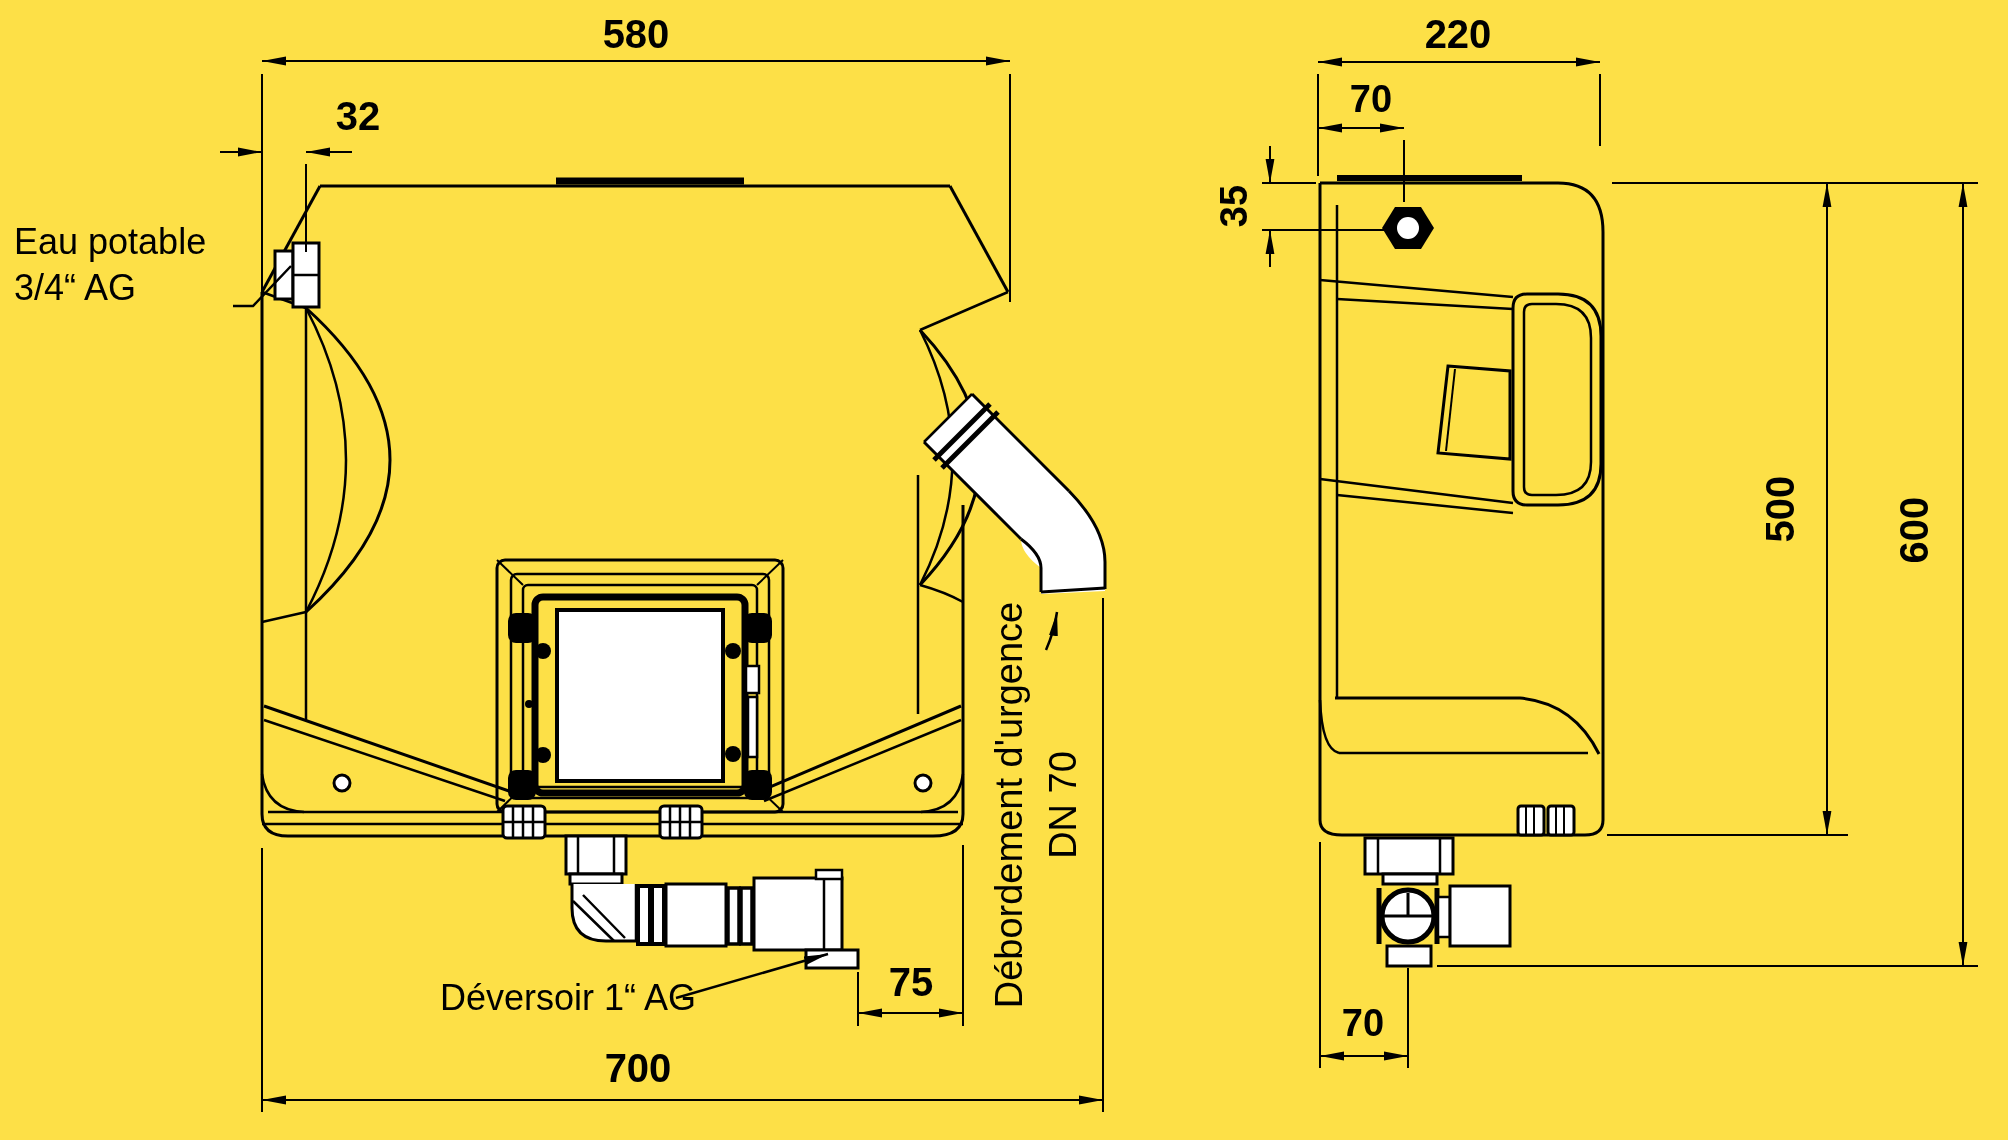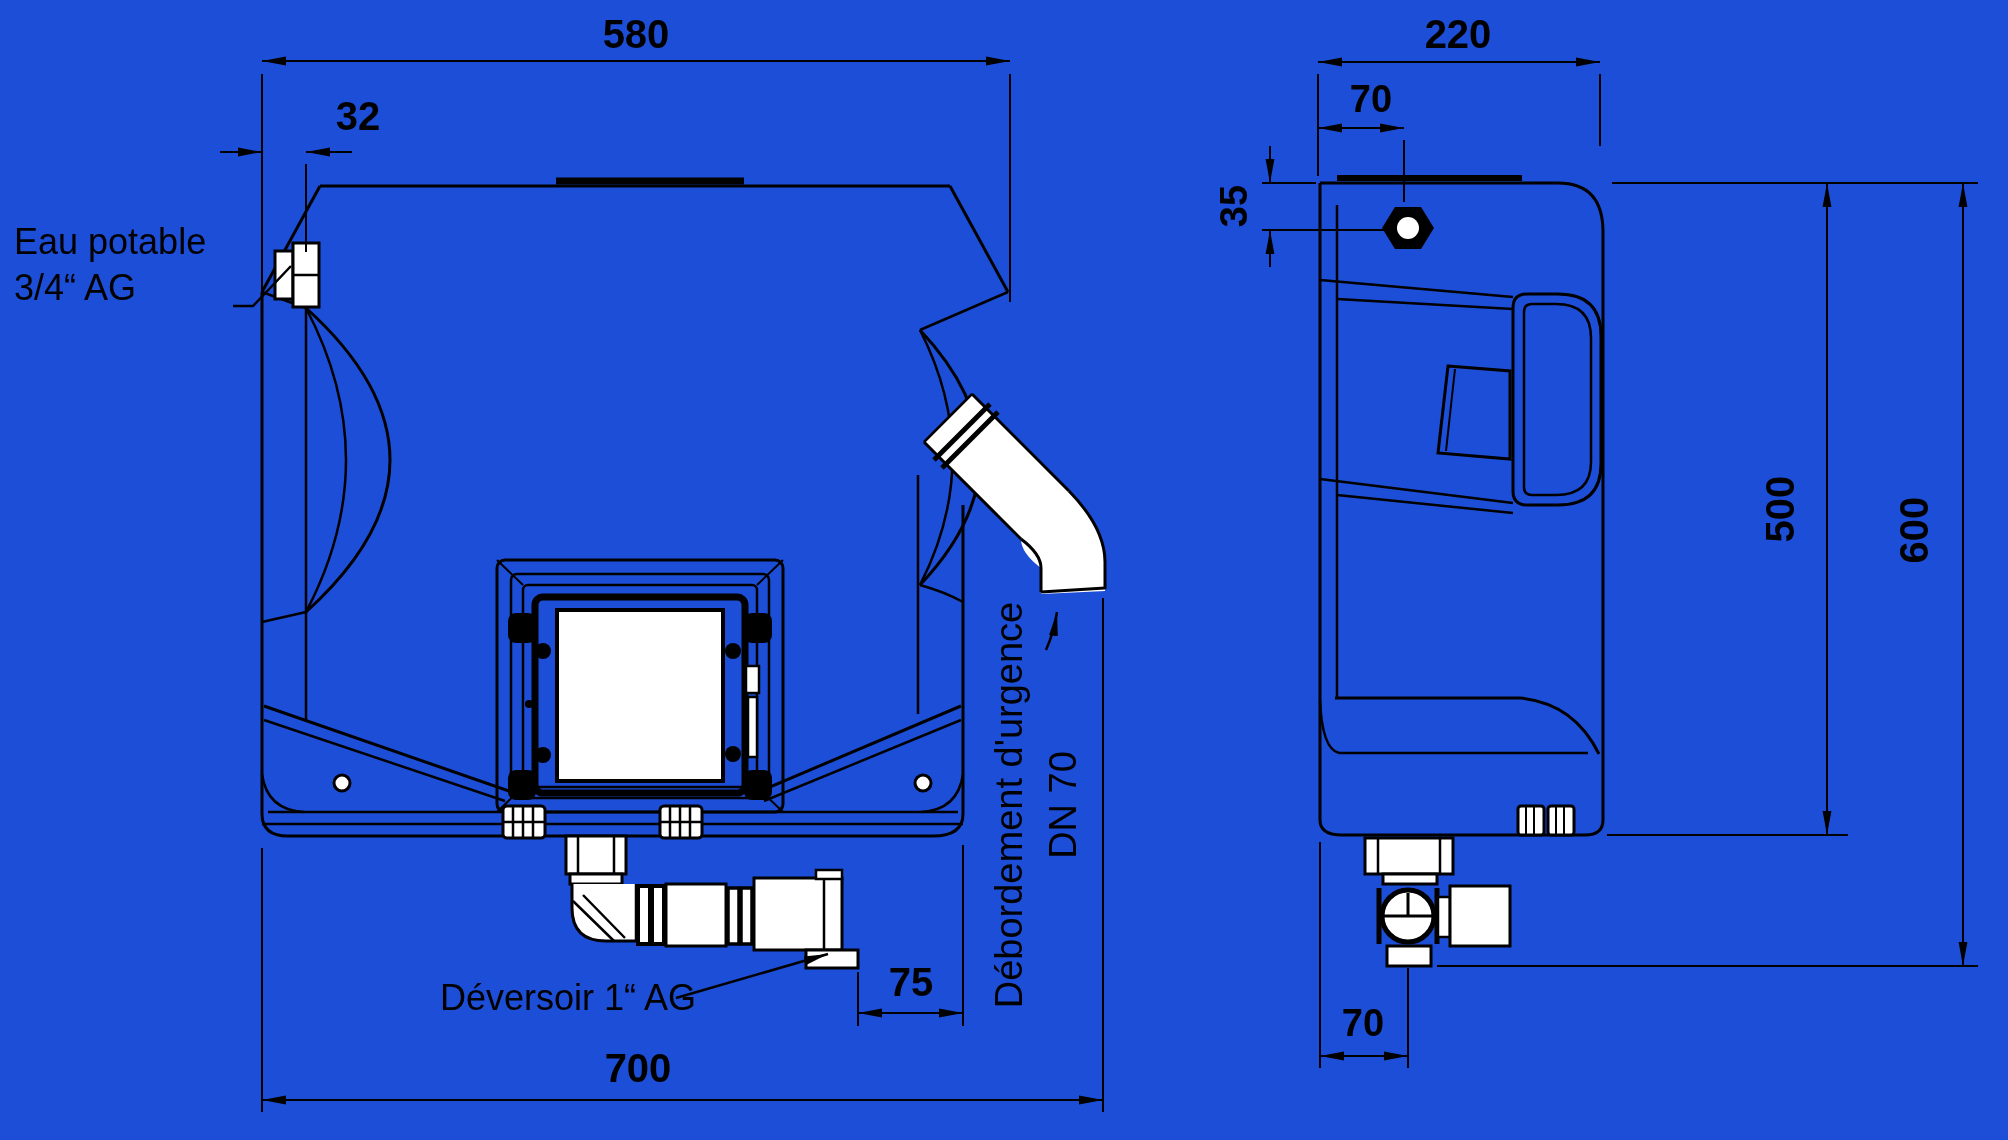--- a/index.html
+++ b/index.html
@@ -10,21 +10,21 @@
   .fl  { fill:currentColor; stroke:none; }
   .whf { fill:#ffffff; stroke:none; }
   .dim   { font:bold 40px "Liberation Sans", sans-serif; fill:currentColor; text-anchor:middle; }
   .dim38 { font:bold 38px "Liberation Sans", sans-serif; fill:currentColor; text-anchor:middle; }
   .lbl   { font:400 36px "Liberation Sans", sans-serif; fill:currentColor; }
   .lblm  { font:400 38px "Liberation Sans", sans-serif; fill:currentColor; text-anchor:middle; }
 </style>
 </head>
 <body>
 
-<div class="canvas" style="background: #1d4ed8;">
+<div class="canvas" style="background: #fde047;">
 <svg width="2008" height="1140" viewBox="0 0 2008 1140" xmlns="http://www.w3.org/2000/svg" style="color: rgb(0, 0, 0);">
   <defs>
     <marker id="arr" viewBox="0 0 24 12" refX="24" refY="6" markerWidth="24" markerHeight="12" orient="auto-start-reverse" markerUnits="userSpaceOnUse">
       <path d="M 24 6 L 0 1.6 L 0 10.4 Z" fill="currentColor"></path>
     </marker>
   </defs>
 
   <g>
 
     <g>

